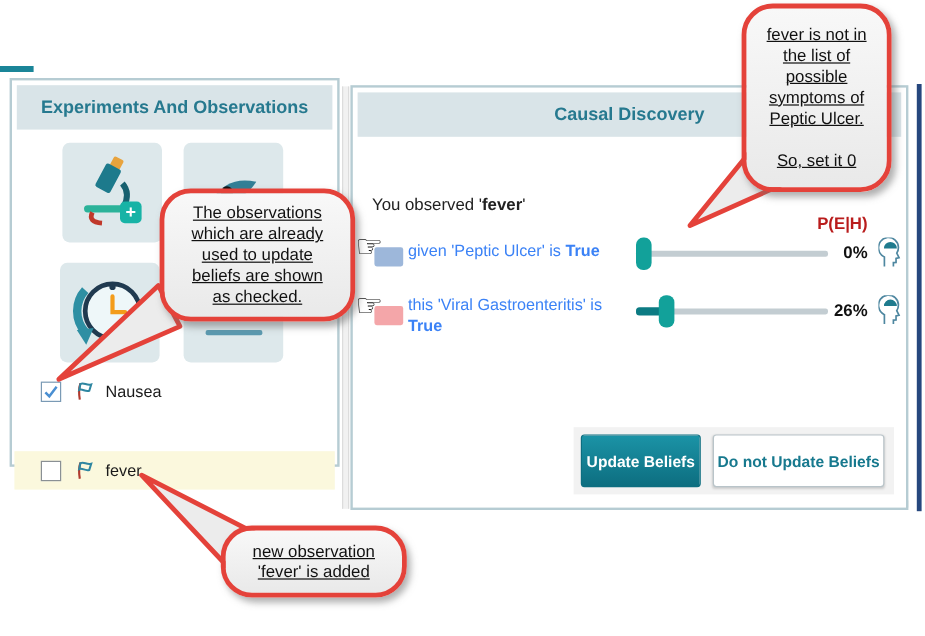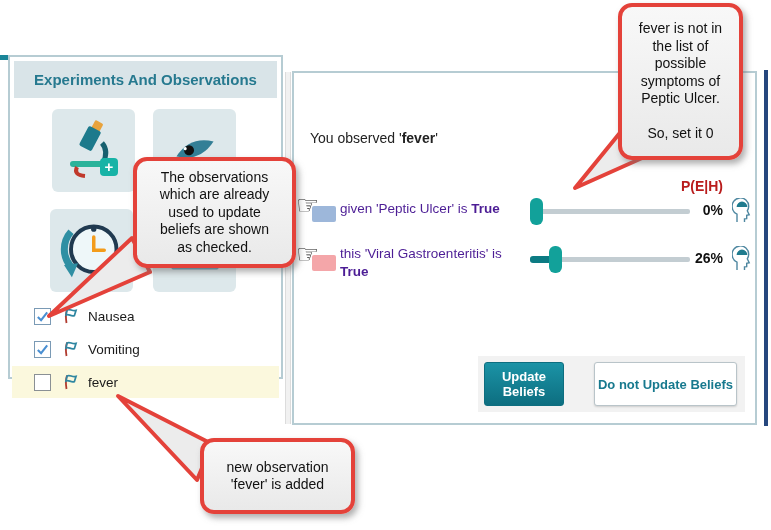--- a/index.html
+++ b/index.html
@@ -2,21 +2,21 @@
 <html><head>
 <meta charset="utf-8">
 <style>
   * { margin:0; padding:0; box-sizing:border-box; }
   body { font-family:"Liberation Sans", sans-serif; background:#fff; }
   #screen { position:relative; width:771px; height:530px; background:#fff; overflow:hidden; }
 
   .teal-dash { position:absolute; left:0; top:55px; width:28px; height:5px; background:#1a8598; }
 
   .panel { position:absolute; background:#fff; border:2px solid #b6ccd3; }
-  #panel-left  { left:8px;  top:55px; width:275px; height:324px; }
+  #panel-left  { left:8px;  top:65px; width:275px; height:324px; }
   #panel-right { left:292px; top:71px; width:465px; height:354px; }
 
   .panel-header { position:absolute; left:4px; right:4px; top:4px; height:37px;
     background:#d9e4e8; color:#26798f; font-size:15px; font-weight:bold;
     display:flex; align-items:center; justify-content:center; }
 
   
   .gap-scrollbar { position:absolute; left:285px; top:72px; width:6px; height:352px;
     background:#f1f1f1; border-left:1px solid #dcdcdc; border-right:1px solid #dcdcdc; }
   .navy-edge { position:absolute; left:764px; top:70px; width:4px; height:356px; background:#26477e; }
@@ -34,54 +34,54 @@
   .obs-row { position:absolute; left:2px; right:2px; height:32px; display:flex;
     align-items:center; padding-left:22px; gap:10px; font-size:13.5px; color:#1a1a1a; }
   .obs-row.highlight { background:#fbf8dd; }
   .checkbox { width:17px; height:17px; background:#fff; border:1px solid #8a9094;
     display:flex; align-items:center; justify-content:center; flex:0 0 auto; }
   .checkbox svg { display:none; }
   .checkbox.checked { border-color:#7a9ab5; }
   .checkbox.checked svg { display:block; }
 
   
-  .rp-text { position:absolute; left:16px; font-size:14px; color:#222; }
+  .rp-text { position:absolute; left:16px; font-size:14px; color:#222;margin-top:32px; }
   .peh { position:absolute; right:32px; top:105px; font-size:14px; font-weight:bold; color:#b91c1c; }
 
   .prob-row { position:absolute; left:0; right:0; }
   .hand-wrap { position:absolute; left:2px; top:0; width:44px; height:26px; }
   .chip { position:absolute; left:16px; top:8px; width:24px; height:16px; border-radius:2px; }
   .hand-glyph { position:absolute; left:0; top:-6px; font-size:26px; color:#111; line-height:26px; }
-  .prob-label { position:absolute; left:46px; top:2px; width:188px; font-size:13.5px; color:#4c1d95; line-height:18px; }
+  .prob-label { position:absolute; left:46px; top:2px; width:188px; font-size:13.5px; color:#3b82f6; line-height:18px; }
   .slider { position:absolute; left:236px; width:160px; height:27px; }
   .slider .track { position:absolute; left:0; right:0; top:11px; height:5px; background:#c3cdd2; border-radius:2px; }
   .slider .progress { position:absolute; left:0; top:10px; height:7px; background:#0c7b83; border-radius:3px; width:0; }
   .slider .thumb { position:absolute; top:0; width:13px; height:27px; background:#12a19a; border-radius:6px; }
   .pct { position:absolute; right:32px; width:45px; text-align:right; top:4px;
     font-size:14px; font-weight:bold; color:#111; }
   .head-icon { position:absolute; right:3px; top:0; }
 
   .footer { position:absolute; left:184px; top:283px; width:267px; height:56px; background:#f2f2f2; }
   .btn { position:absolute; top:6px; height:44px; border-radius:3px; font-size:13px; font-weight:bold;
     display:flex; align-items:center; justify-content:center; cursor:pointer;
     font-family:"Liberation Sans", sans-serif; }
-  .btn-update { left:6px; width:80px; color:#fff;
+  .btn-update { left:6px; width:100px; color:#fff;
     background:linear-gradient(#1b93a6, #0d6e80); border:1px solid #0d6e80; }
   .btn-noupdate { left:116px; width:143px; color:#17798e; background:#fff;
     border:1px solid #b9c4c9; box-shadow:0 1px 2px rgba(0,0,0,.15); }
 
   
-  .callout { position:absolute; border:4px solid #e4423a; border-radius:14px;
+  .callout { position:absolute; border:4px solid #e4423a; border-radius:26px;
     background:linear-gradient(#f8f8f8, #e9e9e9); box-shadow:3px 4px 6px rgba(110,110,110,.55);
     color:#111; font-size:14px; line-height:17.5px; text-align:center;
     white-space:pre-line; display:flex; align-items:center; justify-content:center;
-    padding:6px 8px; z-index:9; }
+    padding:6px 8px; z-index:9;text-decoration:underline; }
   #callout-top { left:618px; top:3px;  width:125px; height:157px; }
   #callout-mid { left:117px; top:157px; width:163px; height:111px;margin-left:16px; }
-  #callout-bot { left:200px; top:438px; width:155px; height:76px; }
+  #callout-bot { left:184px; top:438px; width:155px; height:60px; }
   #tails { position:absolute; left:0; top:0; z-index:8; pointer-events:none; }
 </style>
 </head>
 <body>
 
 <div id="screen">
 
   <div class="teal-dash"></div>
   <div class="gap-scrollbar"></div>
   <div class="navy-edge"></div>
@@ -137,46 +137,35 @@
           <polyline points="3,8.5 6.5,12 13,3.5" stroke="#4a8fd2" stroke-width="2.2" fill="none"></polyline>
         </svg>
       </span>
       <svg width="17" height="18" viewBox="0 0 17 18">
         <path d="M5.5 16 C4.5 10 4.8 6 6 2.5" stroke="#b03a2e" stroke-width="1.8" fill="none"></path>
         <path d="M6 3 c3 -1.8 5 1.6 9 .4 l-1.6 5.2 c-3.6 1.1 -5.6 -2 -8.4 -.7 z" fill="none" stroke="#2e86a1" stroke-width="1.7"></path>
       </svg>
       <span>Nausea</span>
     </div>
 
-    <div class="obs-row" style="top:276px">
-      <span class="checkbox checked">
-        <svg width="15" height="15" viewBox="0 0 16 16">
-          <polyline points="3,8.5 6.5,12 13,3.5" stroke="#4a8fd2" stroke-width="2.2" fill="none"></polyline>
-        </svg>
-      </span>
-      <svg width="17" height="18" viewBox="0 0 17 18">
-        <path d="M5.5 16 C4.5 10 4.8 6 6 2.5" stroke="#b03a2e" stroke-width="1.8" fill="none"></path>
-        <path d="M6 3 c3 -1.8 5 1.6 9 .4 l-1.6 5.2 c-3.6 1.1 -5.6 -2 -8.4 -.7 z" fill="none" stroke="#2e86a1" stroke-width="1.7"></path>
-      </svg>
-      <span>Vomiting</span>
-    </div>
 
     <div class="obs-row highlight" style="top:309px">
       <span class="checkbox">
         
       </span>
       <svg width="17" height="18" viewBox="0 0 17 18">
         <path d="M5.5 16 C4.5 10 4.8 6 6 2.5" stroke="#b03a2e" stroke-width="1.8" fill="none"></path>
         <path d="M6 3 c3 -1.8 5 1.6 9 .4 l-1.6 5.2 c-3.6 1.1 -5.6 -2 -8.4 -.7 z" fill="none" stroke="#2e86a1" stroke-width="1.7"></path>
       </svg>
       <span>fever</span>
     </div>
   </div>
 
   <div class="panel" id="panel-right">
+    <div class="panel-header">Causal Discovery</div>
 
     <div class="rp-text" style="top:57px"><span>You observed '</span><b>fever</b><span>'</span></div>
 
 
     <div class="peh">P(E|H)</div>
 
     <div class="prob-row" style="top:125px; height:34px">
       <div class="hand-wrap">
         <span class="chip" style="background: rgb(157, 183, 218);"></span>
         <span class="hand-glyph">☞</span>

